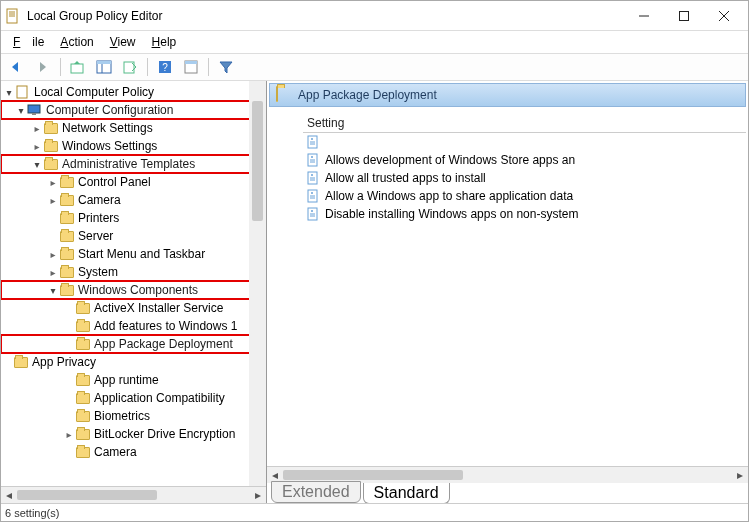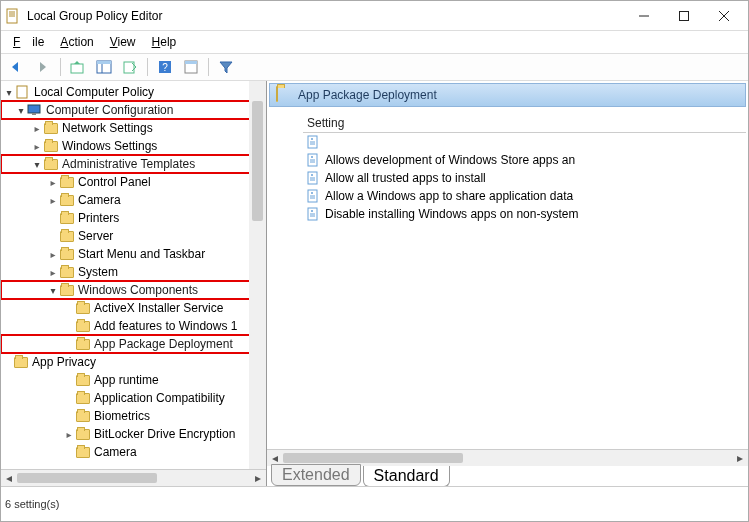--- a/index.html
+++ b/index.html
@@ -36,21 +36,21 @@
   .rlist-head { height: 20px; border-bottom: 1px solid #ccc; color: #222; padding-left: 4px; display:flex; align-items:center; }
   .rlist-row { display: flex; align-items: center; height: 18px; padding-left: 2px; white-space: nowrap; }
   .rlist-row .ricon { width: 16px; height: 16px; margin-right: 4px; display:flex; align-items:center; justify-content:center; }
   .hscroll { height: 17px; border-top: 1px solid #ccc; background: #f0f0f0; display: flex; align-items: center; padding: 0 16px; position: relative; }
   .hscroll .thumb { background: #c9c9c9; height: 10px; border-radius: 2px; }
   .hscroll .arrow { position: absolute; top: 0; width: 16px; height: 16px; display: flex; align-items: center; justify-content: center; color:#555; }
   .hscroll .arrow.l { left: 0; } .hscroll .arrow.r { right: 0; }
   .tabs { height: 20px; display: flex; align-items: flex-end; padding-left: 4px; border-top: 1px solid #fff; }
   .tab { padding: 1px 10px; font-size: 16px; border: 1px solid #999; border-top: none; border-radius: 0 0 6px 6px; background: #fff; margin-right: 2px; position: relative; top: 1px; }
   .tab.inactive { background: #f1f1f1; color: #777; border-top: 1px solid #999; top: 0; }
-  .statusbar { height: 35px; border-top: 1px solid #ccc; padding: 0 4px; display:flex; align-items:center; font-size: 11px; color:#333; }
+  .statusbar { height: 18px; border-top: 1px solid #ccc; padding: 0 4px; display:flex; align-items:center; font-size: 11px; color:#333; }
   .left-scrollbar { position: absolute; right: 0; top: 0; bottom: 17px; width: 17px; background: #f0f0f0; }
   .left-scrollbar .thumb { position:absolute; top:20px; left:3px; right:3px; height:120px; background:#c9c9c9; border-radius:2px;}
   
   .folder { width: 14px; height: 11px; background: #f7d77a; border: 1px solid #caa93f; border-radius: 1px; position: relative; }
   .folder::before { content:""; position:absolute; top:-3px; left:0; width:6px; height:3px; background:#f7d77a; border:1px solid #caa93f; border-bottom:none; border-radius:1px 1px 0 0;}
   .comp-icon svg, .policy-icon svg { display:block; }
 </style>
 </head>
 <body>
 

